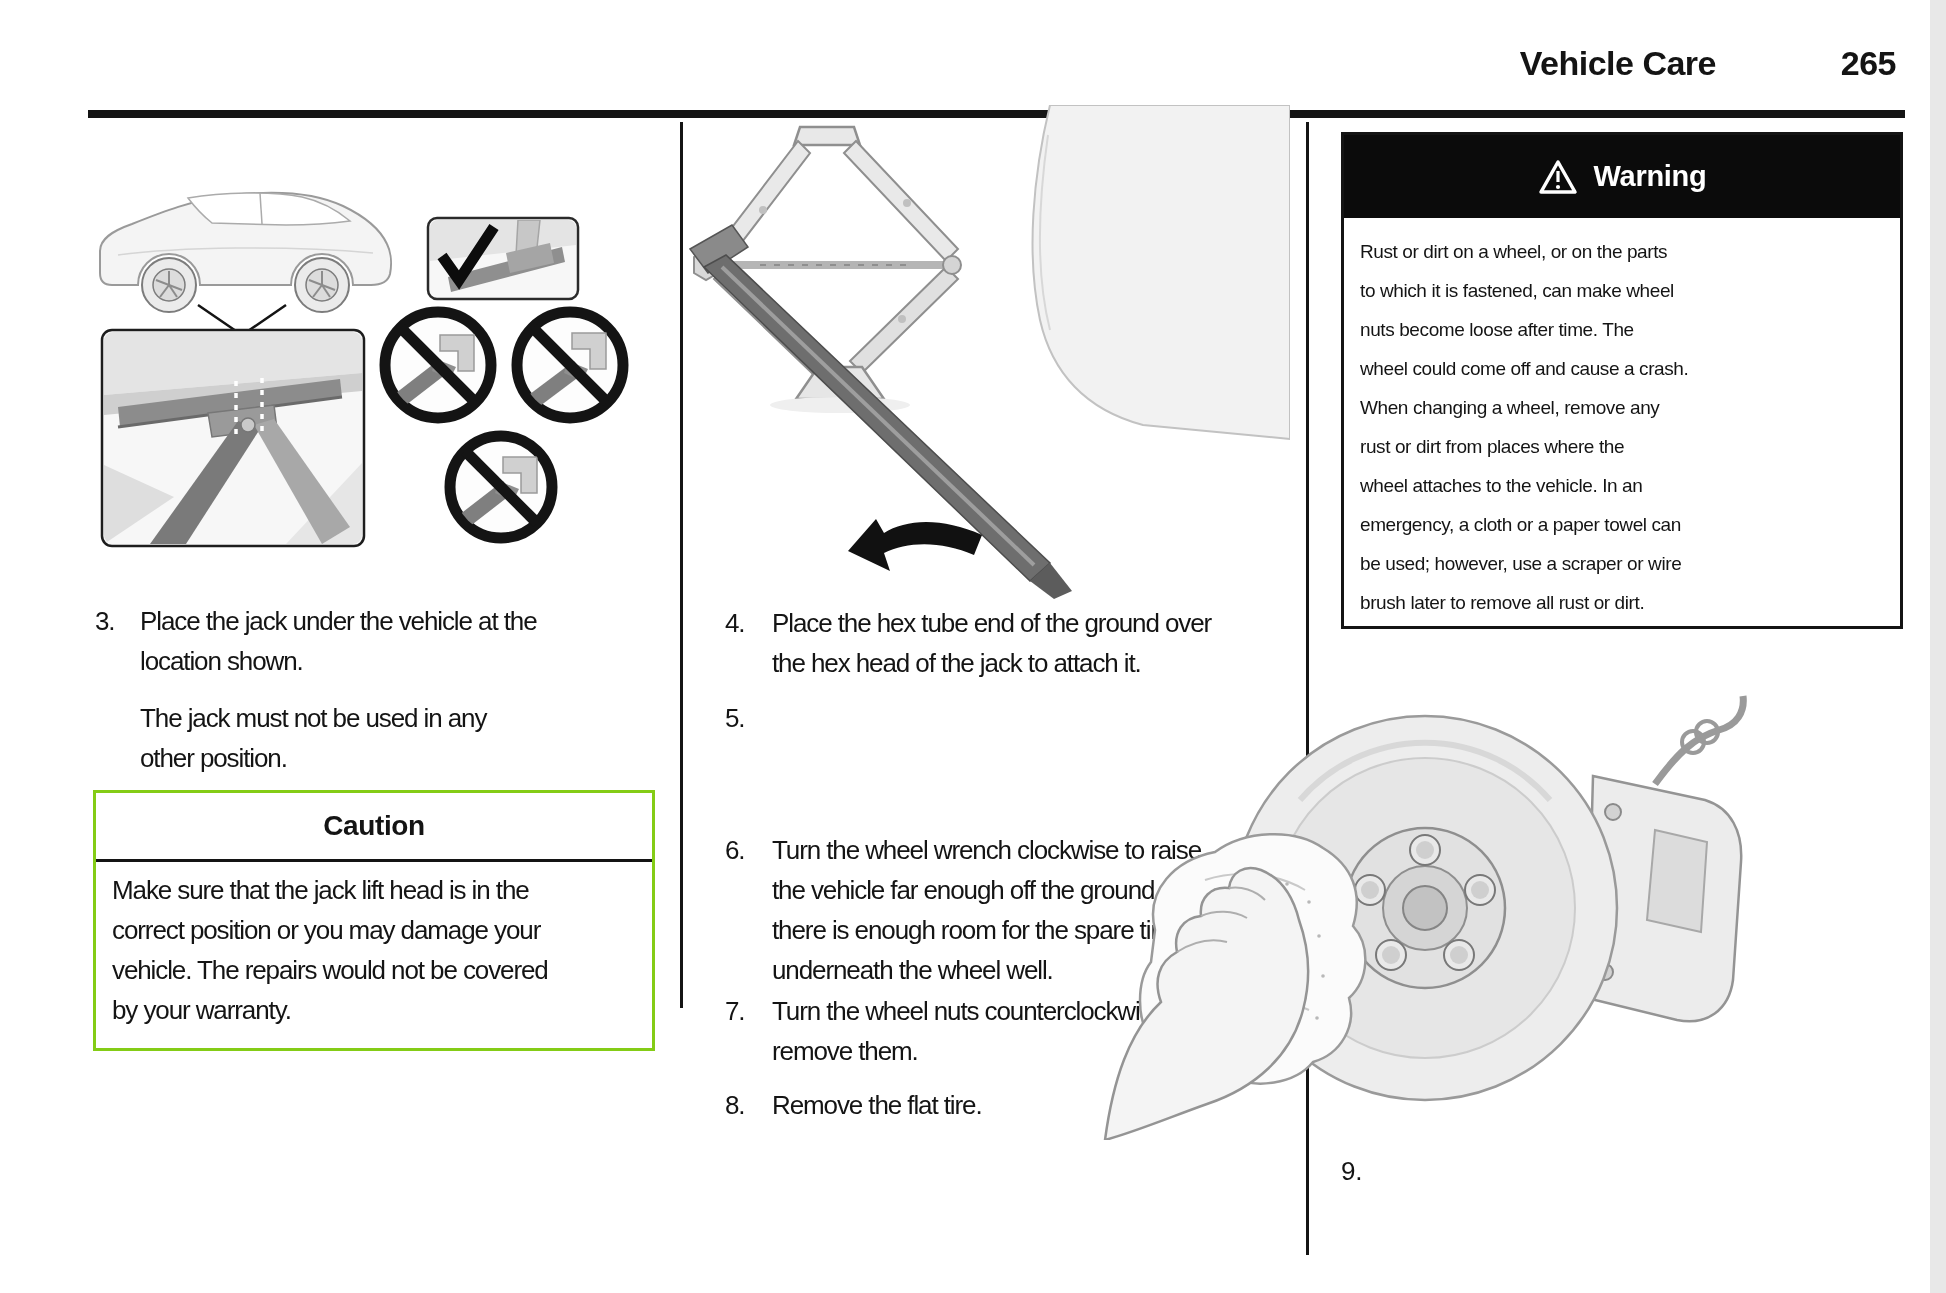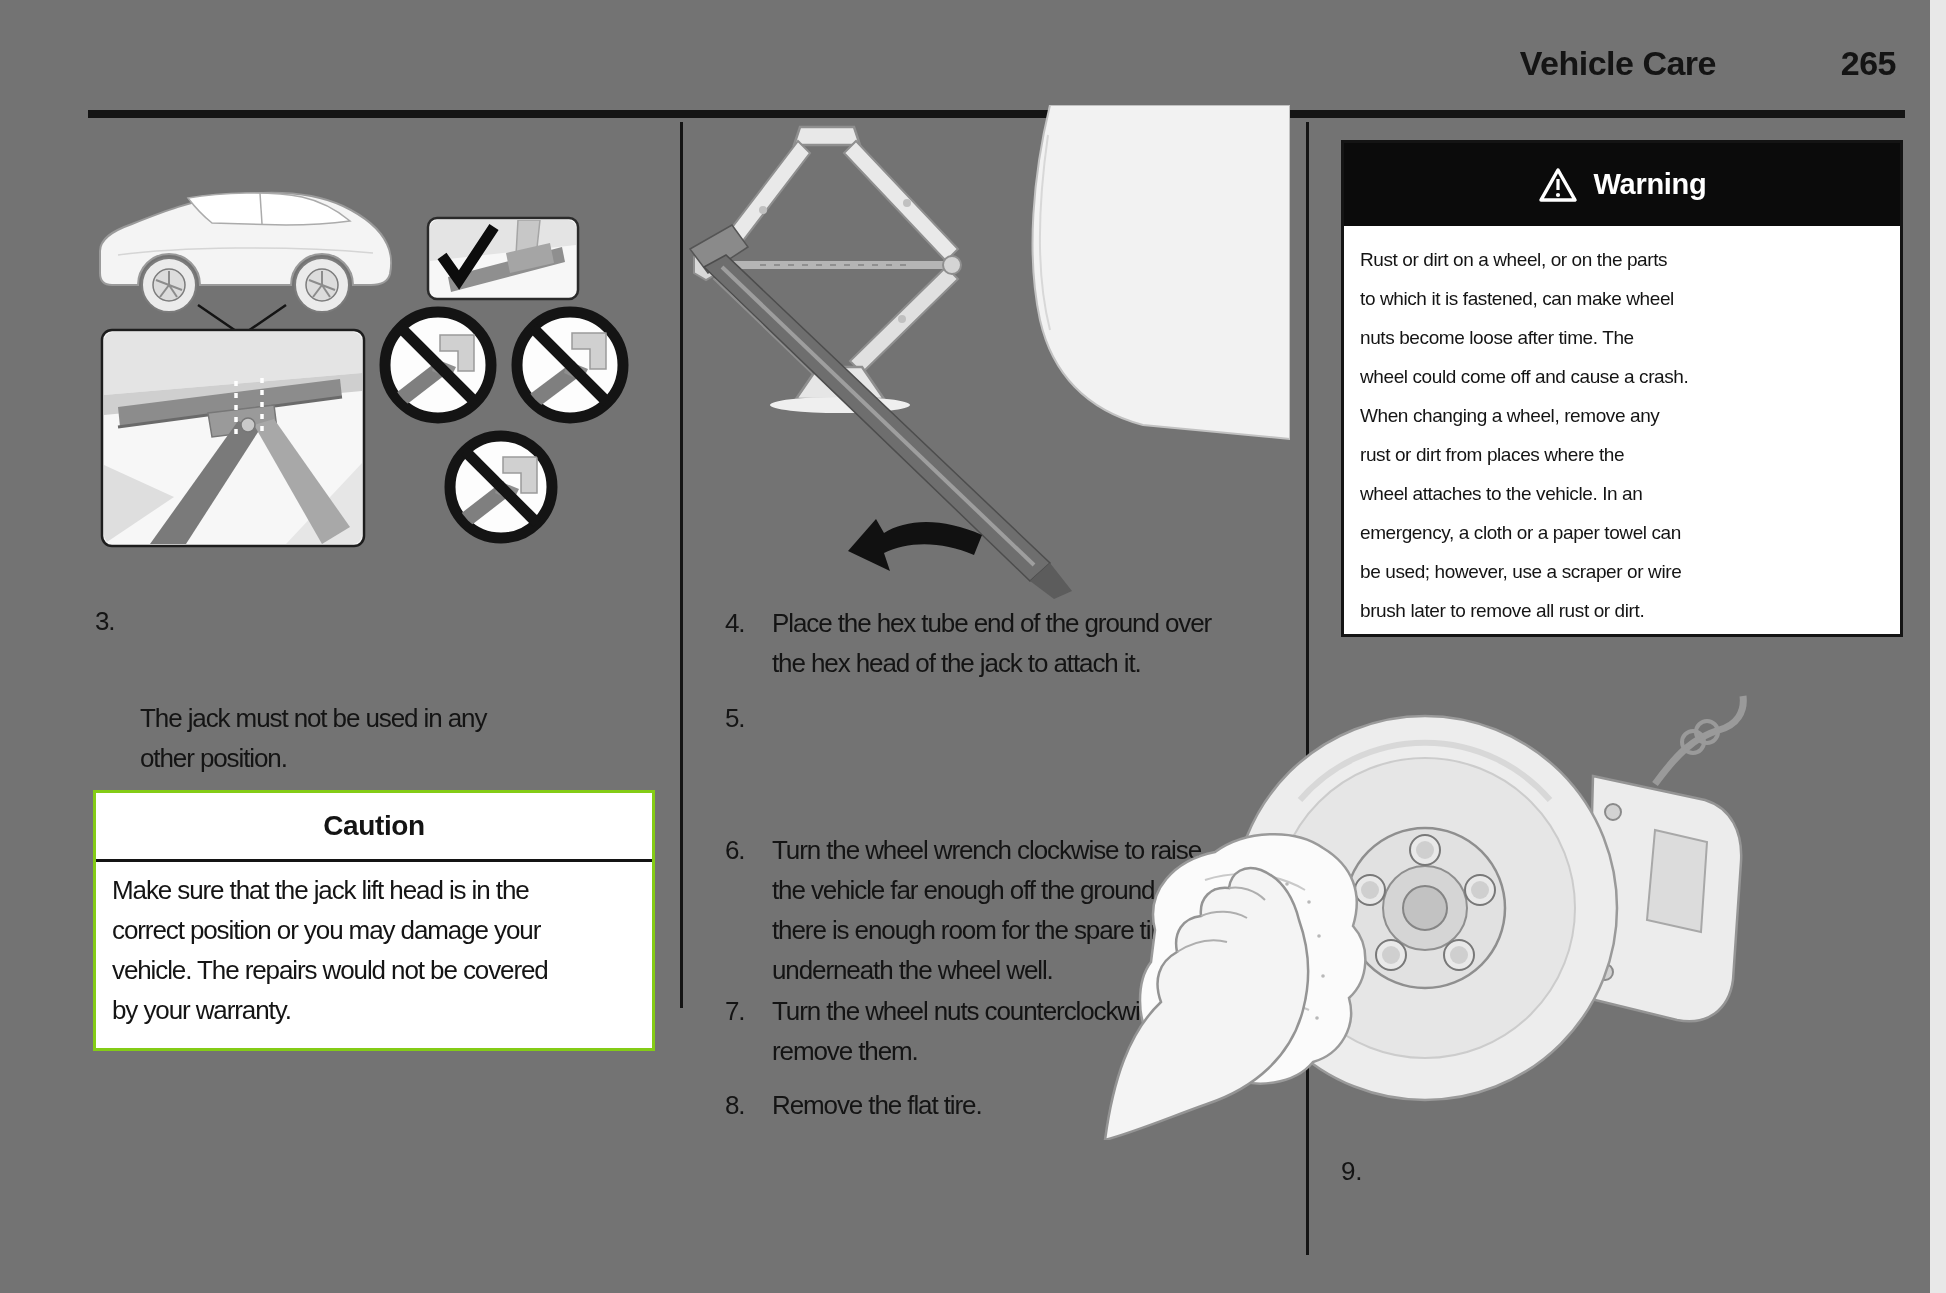--- a/index.html
+++ b/index.html
@@ -1,16 +1,16 @@
 <!DOCTYPE html>
 <html><head>
 <meta charset="utf-8">
 <style>
   html,body{margin:0;padding:0;background:#e8e8e8}
-  .page{position:relative;width:1930px;height:1293px;background:#737373;
+  .page{position:relative;width:1930px;height:1293px;background:#ffffff;
         font-family:"Liberation Sans","DejaVu Sans",sans-serif;color:#141414;overflow:hidden}
   .abs{position:absolute}
   .hdr-title{font-weight:bold;font-size:34px;letter-spacing:-0.5px;white-space:nowrap}
   .rule{background:#141414}
   .vdiv{background:#141414}
   .body-text{font-size:26px;line-height:40px;letter-spacing:-1.1px;white-space:pre-line}
   .col3-text{font-size:26px;line-height:36px;letter-spacing:-0.3px;white-space:pre-line}
   .step{display:flex;align-items:flex-start}
   .step .num{flex:none}
   .caution-box{border:3px solid #84cc16;background:#fff;box-sizing:border-box}
@@ -137,20 +137,22 @@
         <polygon points="415,322 449,322 449,358 433,358 433,338 415,338" fill="#d0d0d0" stroke="#9a9a9a" stroke-width="1.5"></polygon>
         <polygon points="371,380 415,346 425,358 381,392" fill="#7f7f7f"></polygon>
         <polygon points="411,346 431,354 425,366 407,358" fill="#8f8f8f"></polygon>
       </g>
       <line x1="377" y1="316" x2="449" y2="388" stroke="#141414" stroke-width="11"></line>
     </g>
   </svg>
 
   <div class="abs step body-text" style="left:95px;top:601px;width:560px">
     <span class="num" style="width:45px">3.</span>
+    <div>Place the jack under the vehicle at the
+location shown.</div>
   </div>
   <div class="abs body-text" style="left:140px;top:698px;width:510px">The jack must not be used in any
 other position.</div>
 
   <div class="abs caution-box" style="left:93px;top:790px;width:562px">
     <div class="caution-title">Caution</div>
     <div class="caution-body">Make sure that the jack lift head is in the
 correct position or you may damage your
 vehicle. The repairs would not be covered
 by your warranty.</div>
@@ -208,21 +210,21 @@
   <div class="abs step body-text" style="left:725px;top:991px;width:575px">
     <span class="num" style="width:47px">7.</span>
     <div>Turn the wheel nuts counterclockwise to
 remove them.</div>
   </div>
   <div class="abs step body-text" style="left:725px;top:1085px;width:575px">
     <span class="num" style="width:47px">8.</span>
     <div>Remove the flat tire.</div>
   </div>
 
-  <div class="abs warning-box" style="left:1341px;top:140px;width:562px">
+  <div class="abs warning-box" style="left:1341px;top:132px;width:562px">
     <div class="warning-header">
       <svg width="40" height="36" viewBox="0 0 40 36">
         <path d="M20 3 L37 33 L3 33 Z" fill="none" stroke="#ffffff" stroke-width="3.5" stroke-linejoin="round"></path>
         <rect x="18.4" y="12" width="3.2" height="11" fill="#ffffff"></rect>
         <circle cx="20" cy="28" r="2.1" fill="#ffffff"></circle>
       </svg>
       <span class="warning-title">Warning</span>
     </div>
     <div class="warning-body">Rust or dirt on a wheel, or on the parts
 to which it is fastened, can make wheel

